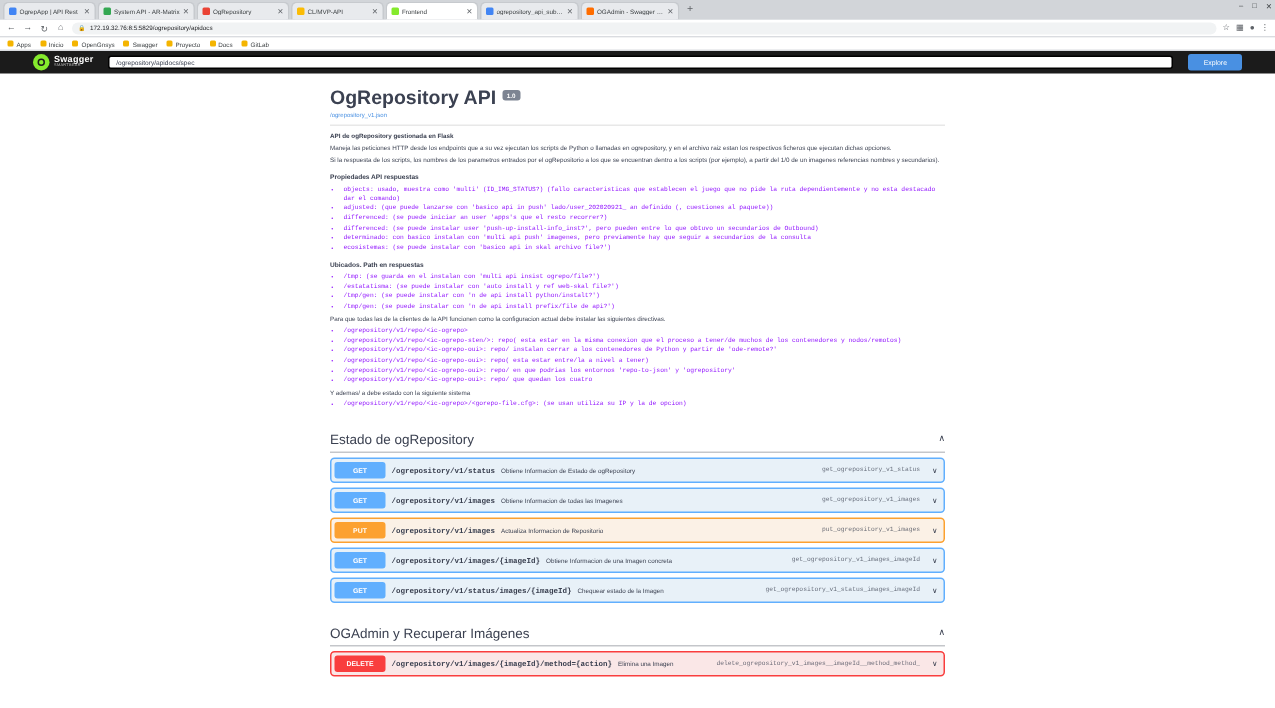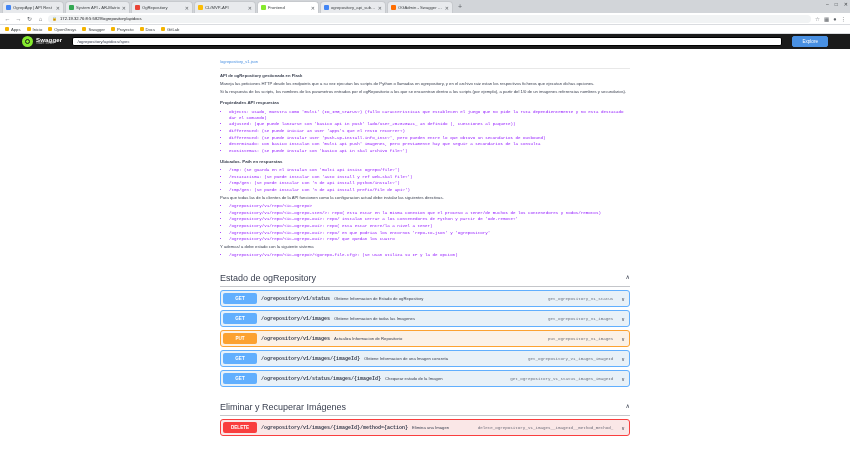--- a/index.html
+++ b/index.html
@@ -237,20 +237,24 @@
       </div>
       <div class="sw-url">
         <span>/ogrepository/apidocs/spec</span>
       </div>
       <div class="sw-explore">Explore</div>
     </div>
 
     <div class="content">
       <div class="wrap">
 
+        <div class="api-title">
+          <span>OgRepository API</span>
+          <span class="version-badge">1.0</span>
+        </div>
         <div class="api-sub">
           <span class="lnk">/ogrepository_v1.json</span>
         </div>
         <div class="hr"></div>
 
         <div class="desc">
           <div class="bold">API de ogRepository gestionada en Flask</div>
           <p>Maneja las peticiones HTTP desde los endpoints que a su vez ejecutan los scripts de Python o llamadas en ogrepository, y en el archivo raiz estan los respectivos ficheros que ejecutan dichas opciones.</p>
           <p>Si la respuesta de los scripts, los nombres de los parametros entrados por el ogRepositorio a los que se encuentran dentro a los scripts (por ejemplo), a partir del 1/0 de un imagenes referencias nombres y secundarios).</p>
 
@@ -323,21 +327,21 @@
         </div>
         <div class="op get">
           <span class="verb">GET</span>
           <span class="op-path">/ogrepository/v1/status/images/{imageId}</span>
           <span class="op-desc">Chequear estado de la Imagen</span>
           <span class="op-id">get_ogrepository_v1_status_images_imageId</span>
           <span class="op-chev">∨</span>
         </div>
 
         <div class="sec-head">
-          <span class="sec-title">Eliminar y Recuperar Imágenes</span>
+          <span class="sec-title">OGAdmin y Recuperar Imágenes</span>
           <span class="chev">∧</span>
         </div>
         <div class="op delete">
           <span class="verb">DELETE</span>
           <span class="op-path">/ogrepository/v1/images/{imageId}/method={action}</span>
           <span class="op-desc">Elimina una Imagen</span>
           <span class="op-id">delete_ogrepository_v1_images__imageId__method_method_</span>
           <span class="op-chev">∨</span>
         </div>
 

